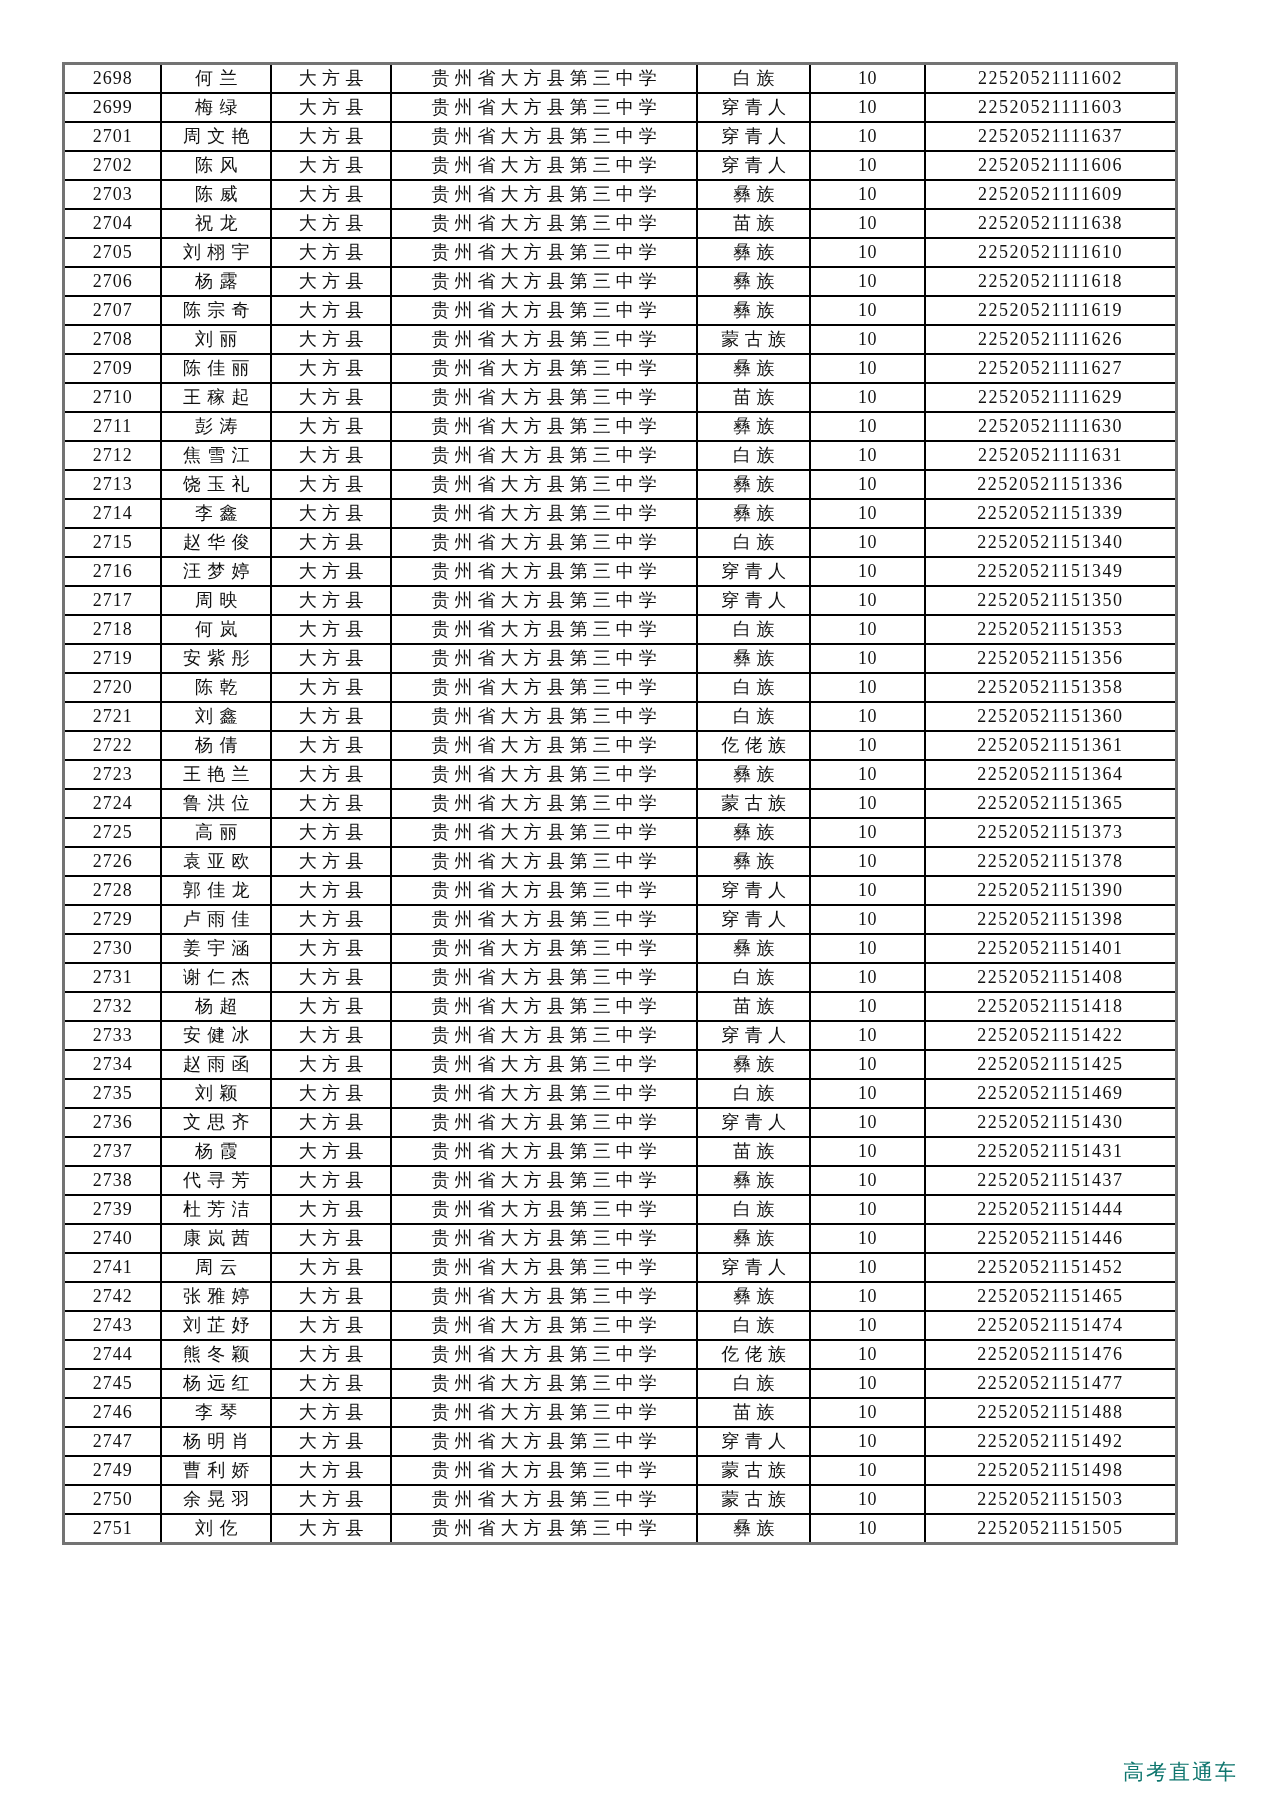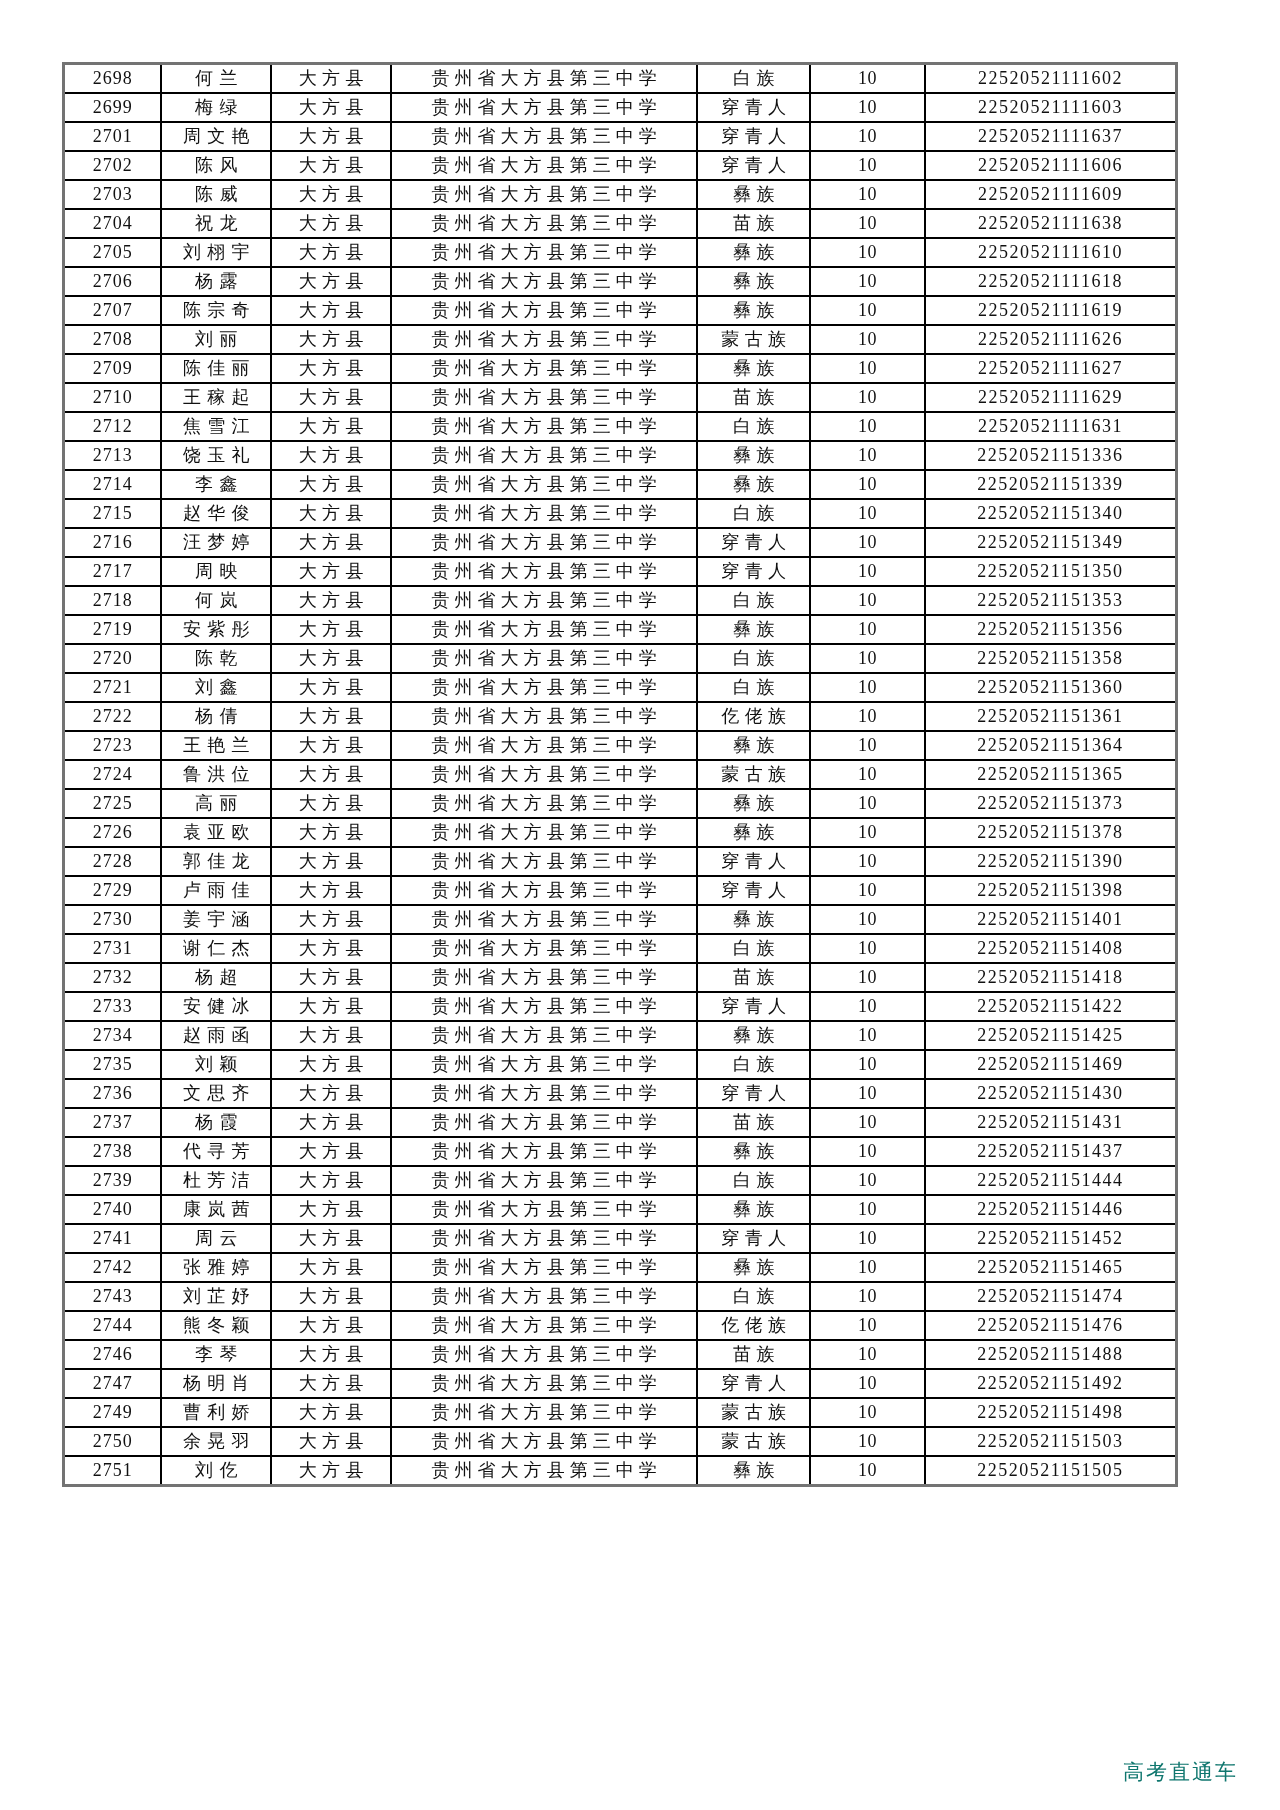--- a/index.html
+++ b/index.html
@@ -189,20 +189,29 @@
         <tr>
           <td class="col-serial">2710</td>
           <td class="col-name">王稼起</td>
           <td class="col-county">大方县</td>
           <td class="col-school">贵州省大方县第三中学</td>
           <td class="col-ethnic">苗族</td>
           <td class="col-value">10</td>
           <td class="col-id">22520521111629</td>
         </tr>
         <tr>
+          <td class="col-serial">2711</td>
+          <td class="col-name">彭涛</td>
+          <td class="col-county">大方县</td>
+          <td class="col-school">贵州省大方县第三中学</td>
+          <td class="col-ethnic">彝族</td>
+          <td class="col-value">10</td>
+          <td class="col-id">22520521111630</td>
+        </tr>
+        <tr>
           <td class="col-serial">2712</td>
           <td class="col-name">焦雪江</td>
           <td class="col-county">大方县</td>
           <td class="col-school">贵州省大方县第三中学</td>
           <td class="col-ethnic">白族</td>
           <td class="col-value">10</td>
           <td class="col-id">22520521111631</td>
         </tr>
         <tr>
           <td class="col-serial">2713</td>
@@ -477,20 +486,29 @@
         <tr>
           <td class="col-serial">2744</td>
           <td class="col-name">熊冬颖</td>
           <td class="col-county">大方县</td>
           <td class="col-school">贵州省大方县第三中学</td>
           <td class="col-ethnic">仡佬族</td>
           <td class="col-value">10</td>
           <td class="col-id">22520521151476</td>
         </tr>
         <tr>
+          <td class="col-serial">2745</td>
+          <td class="col-name">杨远红</td>
+          <td class="col-county">大方县</td>
+          <td class="col-school">贵州省大方县第三中学</td>
+          <td class="col-ethnic">白族</td>
+          <td class="col-value">10</td>
+          <td class="col-id">22520521151477</td>
+        </tr>
+        <tr>
           <td class="col-serial">2746</td>
           <td class="col-name">李琴</td>
           <td class="col-county">大方县</td>
           <td class="col-school">贵州省大方县第三中学</td>
           <td class="col-ethnic">苗族</td>
           <td class="col-value">10</td>
           <td class="col-id">22520521151488</td>
         </tr>
         <tr>
           <td class="col-serial">2747</td>

